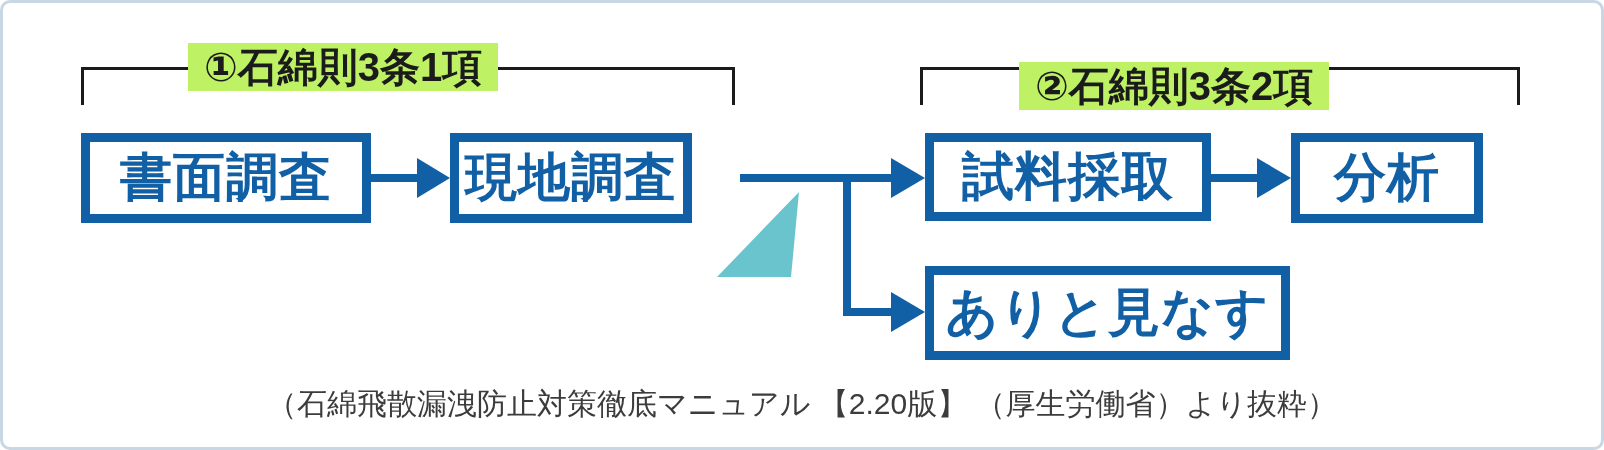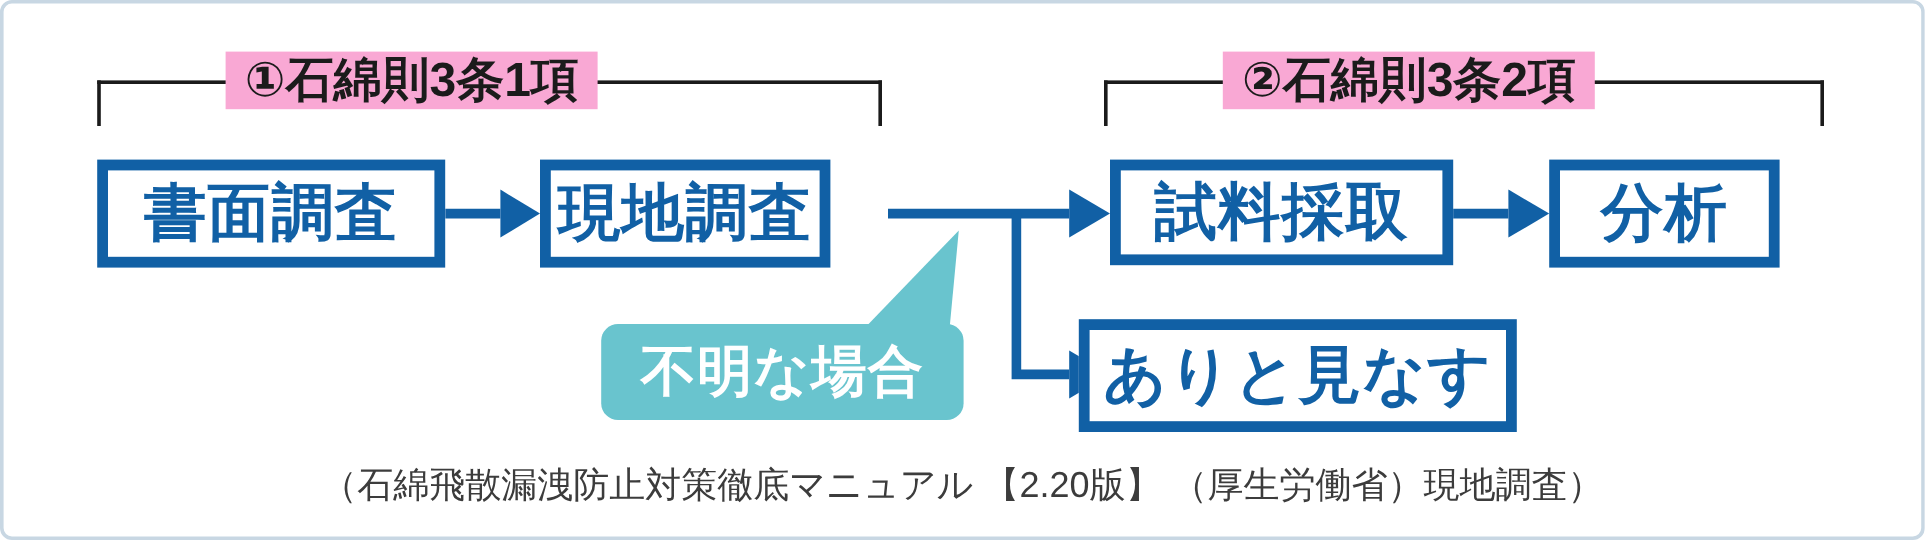--- a/index.html
+++ b/index.html
@@ -7,21 +7,21 @@
   .canvas{
     position:relative;width:1604px;height:450px;background:#ffffff;
     border:3px solid #C8D7E3;border-radius:10px;box-sizing:border-box;overflow:hidden;
   }
   .overlay{position:absolute;left:0;top:0;width:1604px;height:450px;}
   .bracket{
     position:absolute;height:38px;box-sizing:border-box;
     border-top:3px solid #1B1B1B;border-left:3px solid #1B1B1B;border-right:3px solid #1B1B1B;
   }
   .bracket-label{
-    position:absolute;top:-27px;background:#f9a8d4;padding:0 16px;
+    position:absolute;top:-27px;background:#bef264;padding:0 16px;
     font-size:40px;font-weight:600;color:#1B1B1B;white-space:nowrap;line-height:48px;
   }
   .fbox{
     position:absolute;box-sizing:border-box;background:#ffffff;
     border:9px solid #1160A5;color:#1160A5;
     display:flex;align-items:center;justify-content:center;
     font-size:52px;font-weight:700;white-space:nowrap;letter-spacing:1px;
   }
   .callout{
     position:absolute;left:498px;top:267px;width:302px;height:80px;
@@ -58,31 +58,30 @@
     <polygon points="1254,155 1288,175 1254,195" fill="#1160A5"></polygon>
 
     <polygon points="796,189 714,274 788,274" fill="#69C4CE"></polygon>
   </svg>
 
   <div class="bracket" style="left:78px;top:64px;width:654px;">
     <span class="bracket-label" style="left:104px;">①石綿則3条1項</span>
   </div>
 
   <div class="bracket" style="left:917px;top:64px;width:600px;">
-    <span class="bracket-label" style="left:96px;">②石綿則3条2項</span>
+    <span class="bracket-label" style="left:96px;margin-top:19px;">②石綿則3条2項</span>
   </div>
 
   <div class="fbox" style="left:78px;top:130px;width:290px;height:90px;">書面調査</div>
 
   <div class="fbox" style="left:447px;top:130px;width:242px;height:90px;">現地調査</div>
 
   <div class="fbox" style="left:922px;top:130px;width:286px;height:88px;">試料採取</div>
 
   <div class="fbox" style="left:1288px;top:130px;width:192px;height:90px;">分析</div>
 
-  <div class="fbox" style="left:896px;top:263px;width:365px;height:94px;">ありと見なす</div>
-
-  <div class="callout">不明な場合</div>
+  <div class="fbox" style="left:922px;top:263px;width:365px;height:94px;">ありと見なす</div>
 
 
-  <div class="caption">（石綿飛散漏洩防止対策徹底マニュアル 【2.20版】 （厚生労働省）現地調査）</div>
+
+  <div class="caption">（石綿飛散漏洩防止対策徹底マニュアル 【2.20版】 （厚生労働省）より抜粋）</div>
 
 </div>
 
 </body></html>

